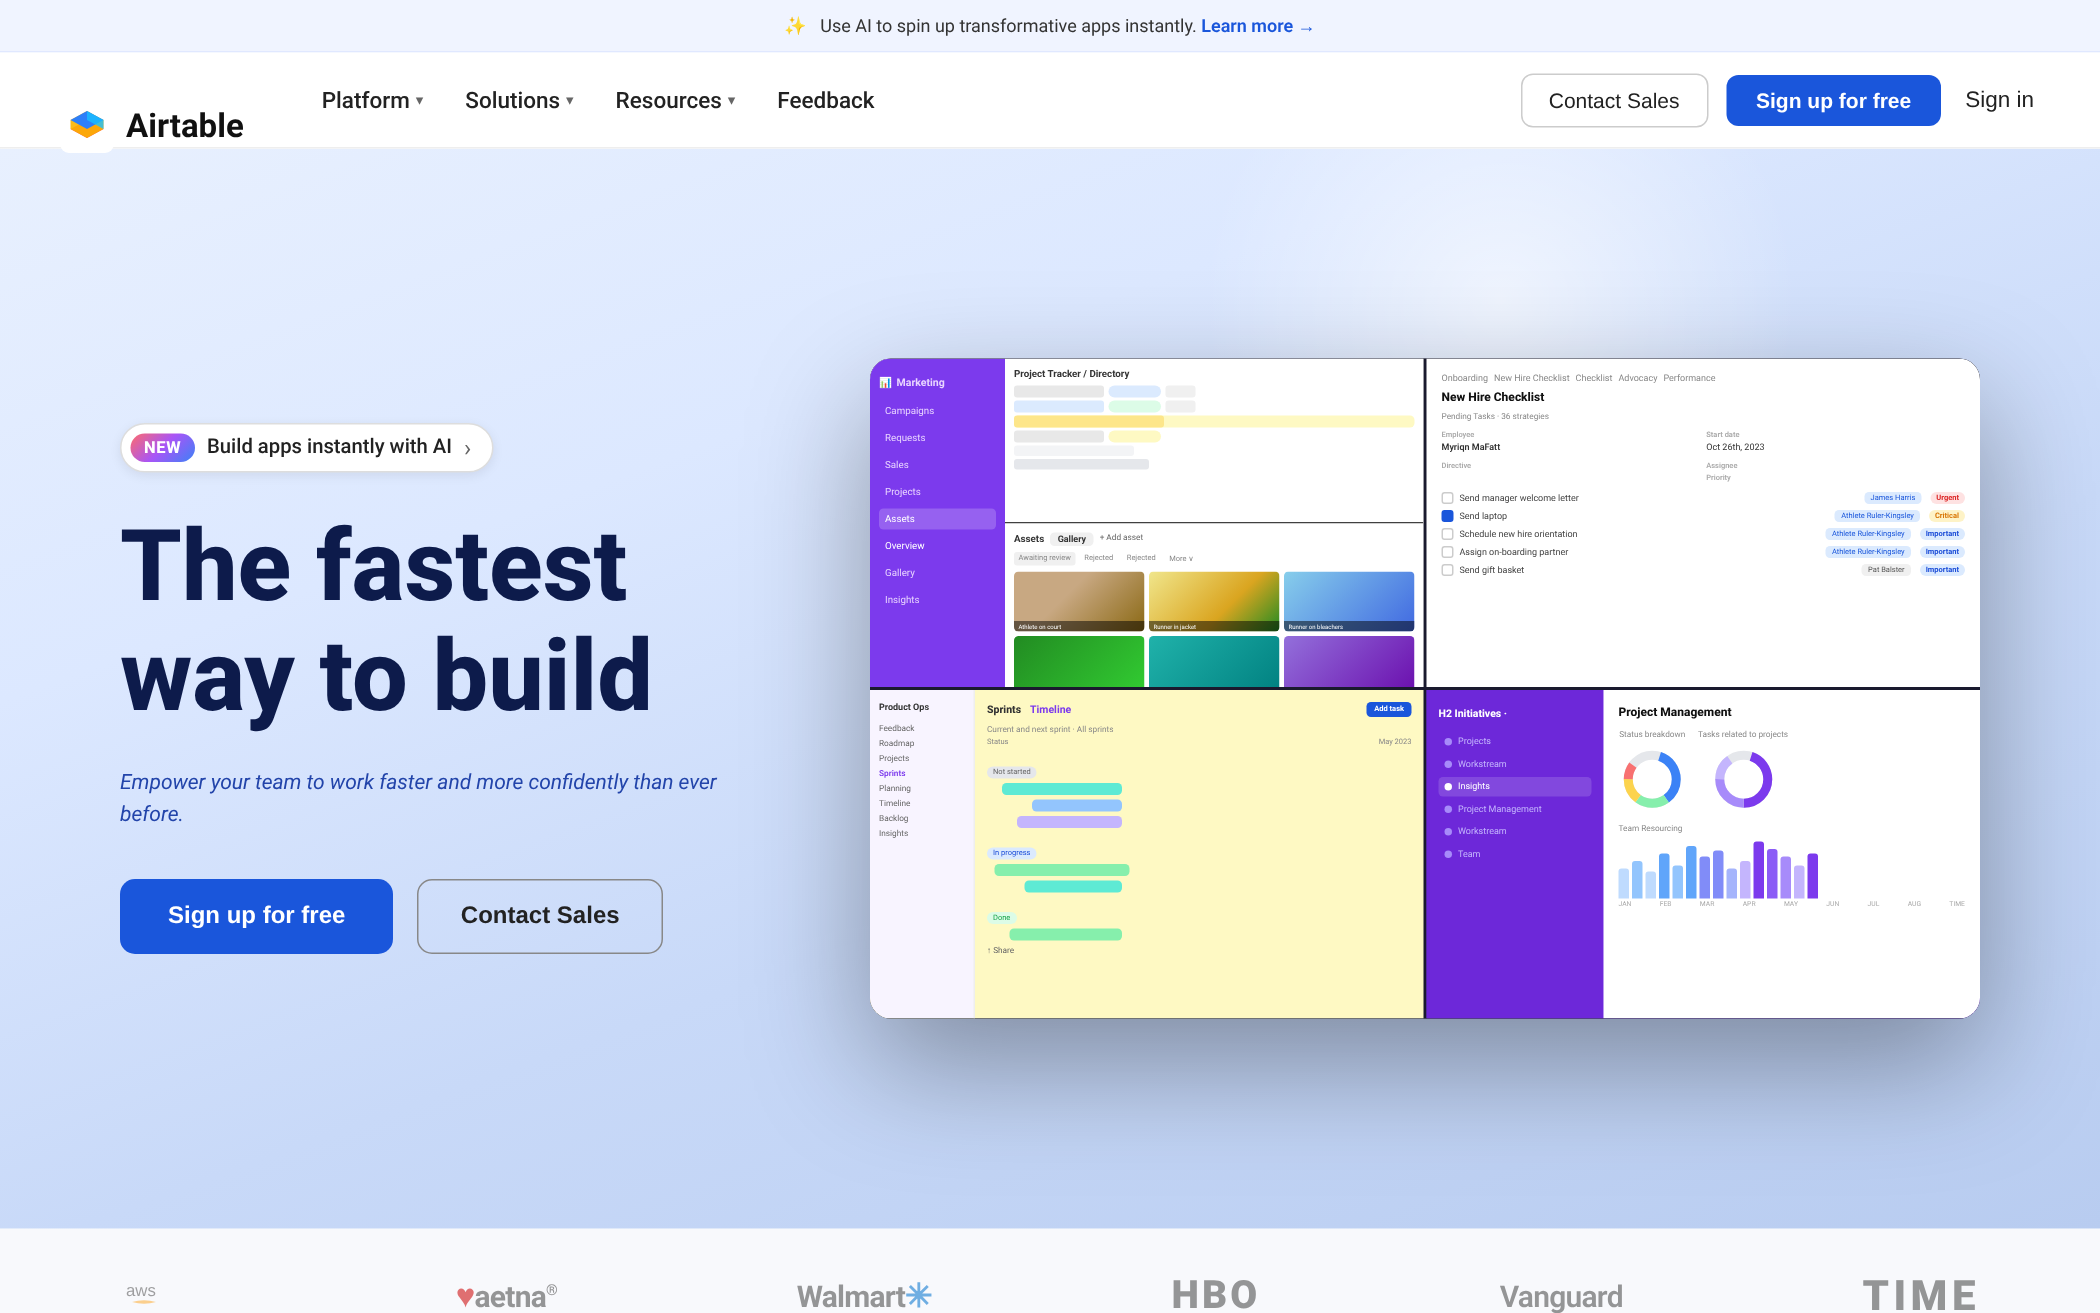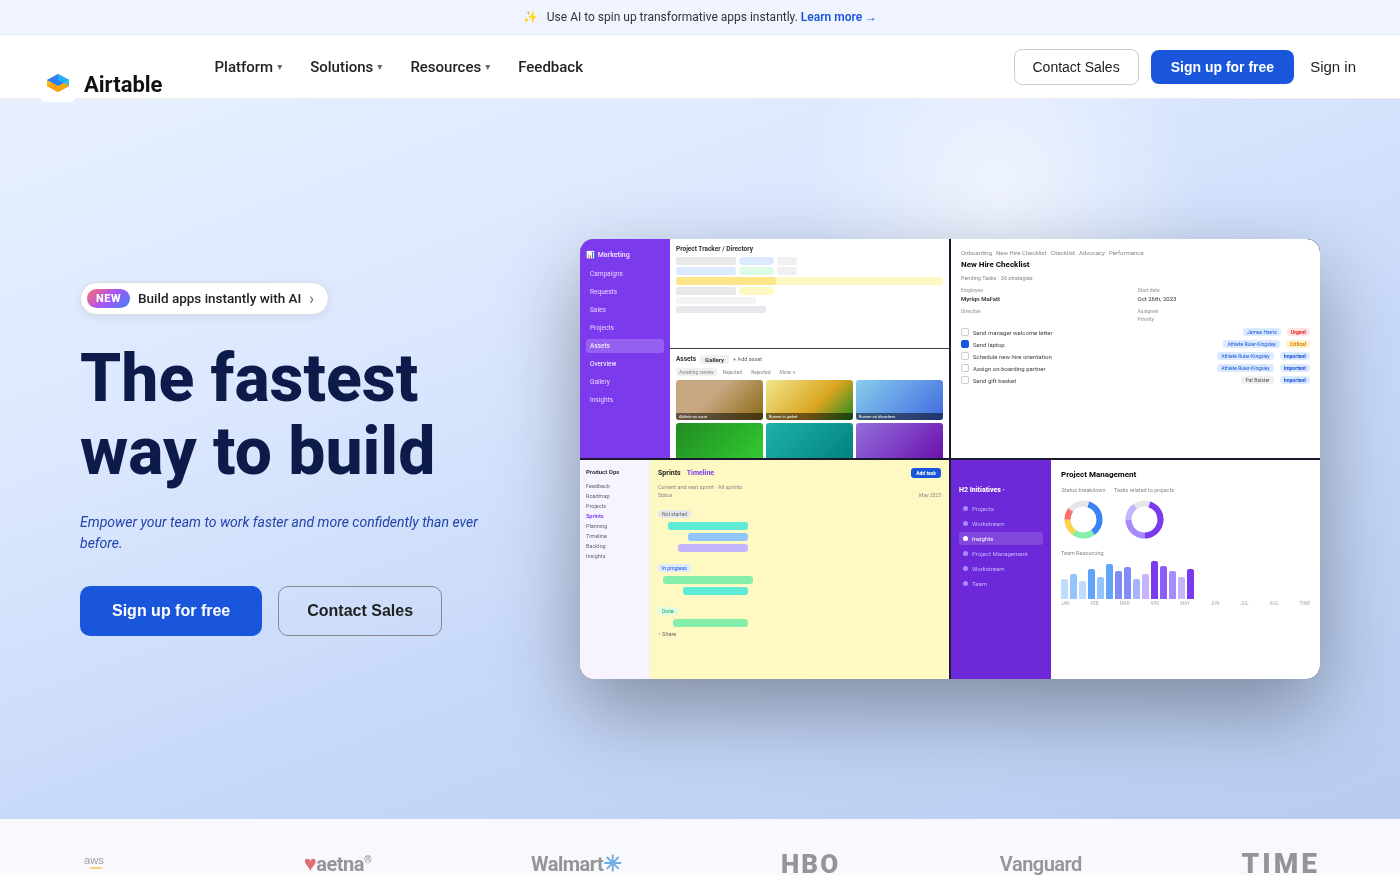--- a/index.html
+++ b/index.html
@@ -379,22 +379,22 @@
     .bar-purple { background: #c4b5fd; }
 
     
     .mockup-br {
       background: #7c3aed;
       border-radius: 0 0 8px 0;
       overflow: hidden;
       display: flex;
     }
     .mockup-br-sidebar {
-      width: 100px;
-      padding: 26px 8px;
+      width: 118px;
+      padding: 12px 8px;
       background: #6d28d9;
     }
     .mockup-br-sidebar-title {
       font-size: 7px;
       font-weight: 800;
       color: #fff;
       margin-bottom: 8px;
     }
     .mockup-br-item {
       display: flex;

